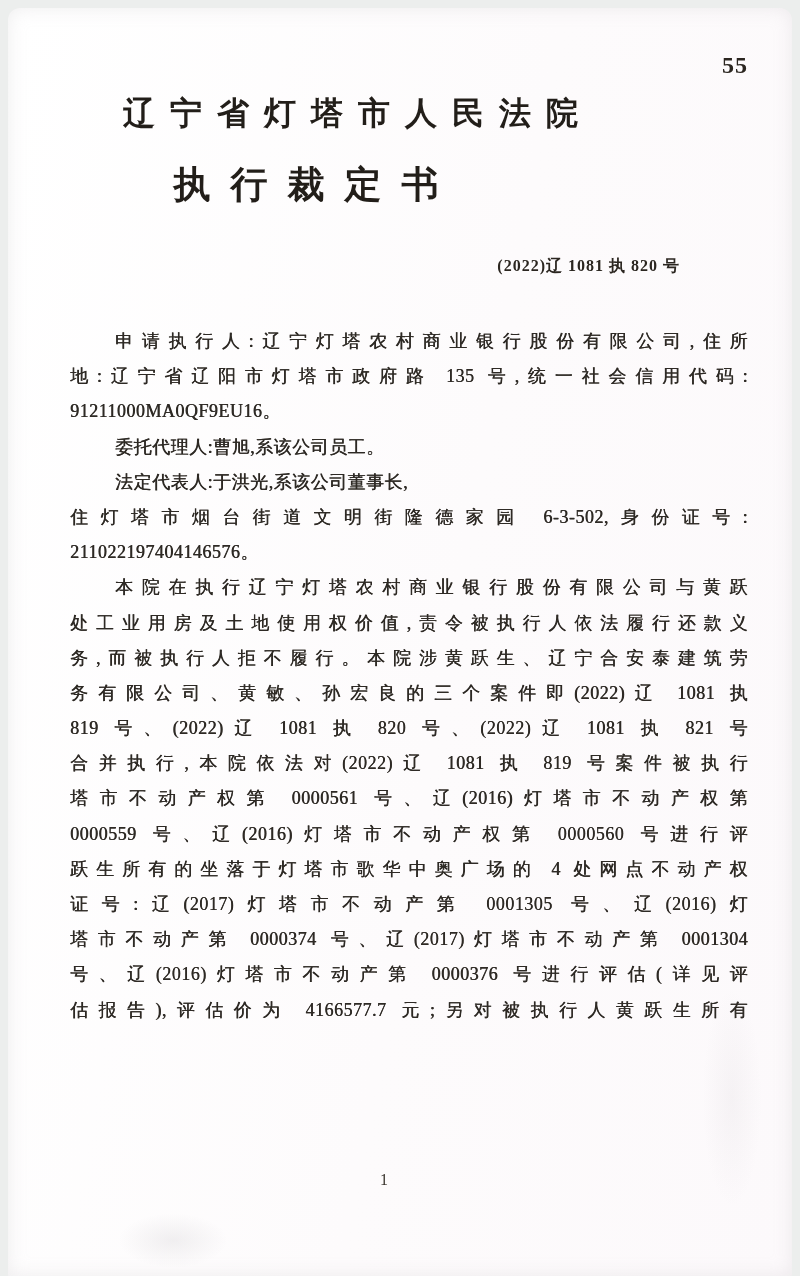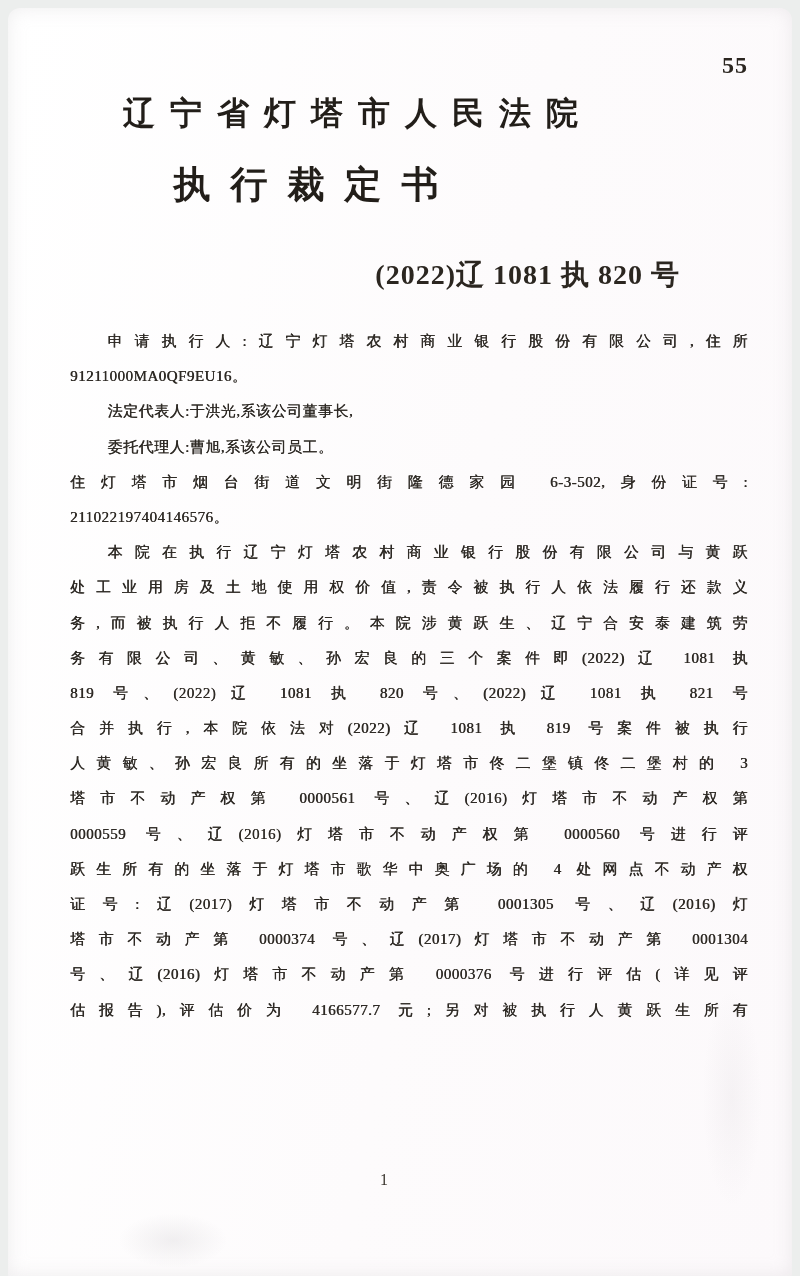--- a/index.html
+++ b/index.html
@@ -34,26 +34,26 @@
   .title{
     position:absolute;top:152px;left:0;width:100%;
     text-align:center;
     transform:translateX(-84px);
     font-size:37px;font-weight:700;color:#221e19;
     letter-spacing:20px;white-space:nowrap;
   }
   .caseno{
     position:absolute;top:248px;right:0;width:100%;
     text-align:right;padding-right:112px;box-sizing:border-box;
-    font-size:28px;color:#2b2620;font-weight:600;
+    font-size:16px;color:#2b2620;font-weight:600;
     letter-spacing:1px;
   }
   .docbody{
     position:absolute;top:316px;left:62px;width:678px;
-    font-size:15px;line-height:35.2px;color:#2e2a25;
+    font-size:18px;line-height:35.2px;color:#2e2a25;
     text-shadow:0.4px 0 0 currentColor;
   }
   .paragraph{margin:0;}
   .line{
     text-align:justify;
     text-align-last:justify;
     height:35.2px;overflow:hidden;
     letter-spacing:0.5px;
   }
   .line.indent{text-indent:2.5em;}
@@ -78,40 +78,40 @@
 
 <div class="scan">
   <div class="paper">
     <div class="corner-num">55</div>
     <div class="court">辽宁省灯塔市人民法院</div>
     <div class="title">执行裁定书</div>
     <div class="caseno">(2022)辽 1081 执 820 号</div>
     <div class="docbody">
         <div class="paragraph">
           <div class="line indent">申请执行人:辽宁灯塔农村商业银行股份有限公司,住所</div>
+          <div class="line">地:辽宁省辽阳市灯塔市政府路 135 号,统一社会信用代码:</div>
           <div class="line para-end">91211000MA0QF9EU16。</div>
         </div>
         <div class="paragraph">
-          <div class="line indent para-end">法定代表人:于洪光,系该公司董事长,</div>
+          <div class="line indent para-end">委托代理人:曹旭,系该公司员工。</div>
         </div>
         <div class="paragraph">
-          <div class="line indent para-end">委托代理人:曹旭,系该公司员工。</div>
+          <div class="line indent para-end">法定代表人:于洪光,系该公司董事长,</div>
         </div>
         <div class="paragraph">
           <div class="line">住灯塔市烟台街道文明街隆德家园 6-3-502,身份证号:</div>
           <div class="line para-end">211022197404146576。</div>
         </div>
         <div class="paragraph">
           <div class="line indent">本院在执行辽宁灯塔农村商业银行股份有限公司与黄跃</div>
           <div class="line">处工业用房及土地使用权价值,责令被执行人依法履行还款义</div>
           <div class="line">务,而被执行人拒不履行。本院涉黄跃生、辽宁合安泰建筑劳</div>
           <div class="line">务有限公司、黄敏、孙宏良的三个案件即(2022)辽 1081 执</div>
           <div class="line">819 号、(2022)辽 1081 执 820 号、(2022)辽 1081 执 821 号</div>
           <div class="line">合并执行,本院依法对(2022)辽 1081 执 819 号案件被执行</div>
-          <div class="line">人黄敏、孙宏良所有的坐落于灯塔市佟二堡镇佟二堡村的 3</div>
           <div class="line">塔市不动产权第 0000561 号、辽(2016)灯塔市不动产权第</div>
           <div class="line">0000559 号、辽(2016)灯塔市不动产权第 0000560 号进行评</div>
           <div class="line">跃生所有的坐落于灯塔市歌华中奥广场的 4 处网点不动产权</div>
           <div class="line">证号:辽(2017)灯塔市不动产第 0001305 号、辽(2016)灯</div>
           <div class="line">塔市不动产第 0000374 号、辽(2017)灯塔市不动产第 0001304</div>
           <div class="line">号、辽(2016)灯塔市不动产第 0000376 号进行评估(详见评</div>
           <div class="line">估报告),评估价为 4166577.7 元;另对被执行人黄跃生所有</div>
         </div>
       </div>
     <div class="footer-num">1</div>

